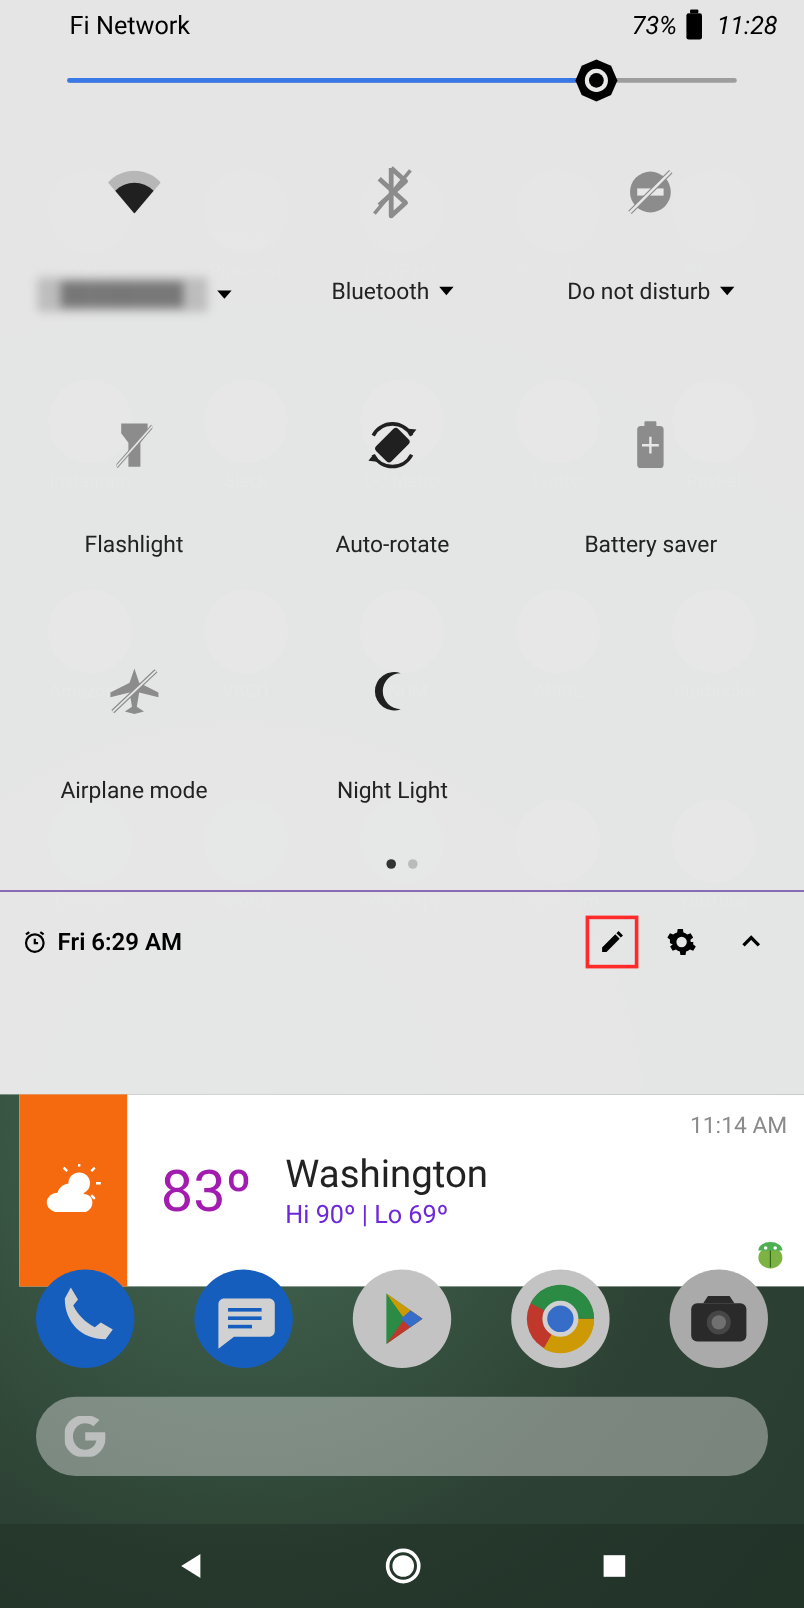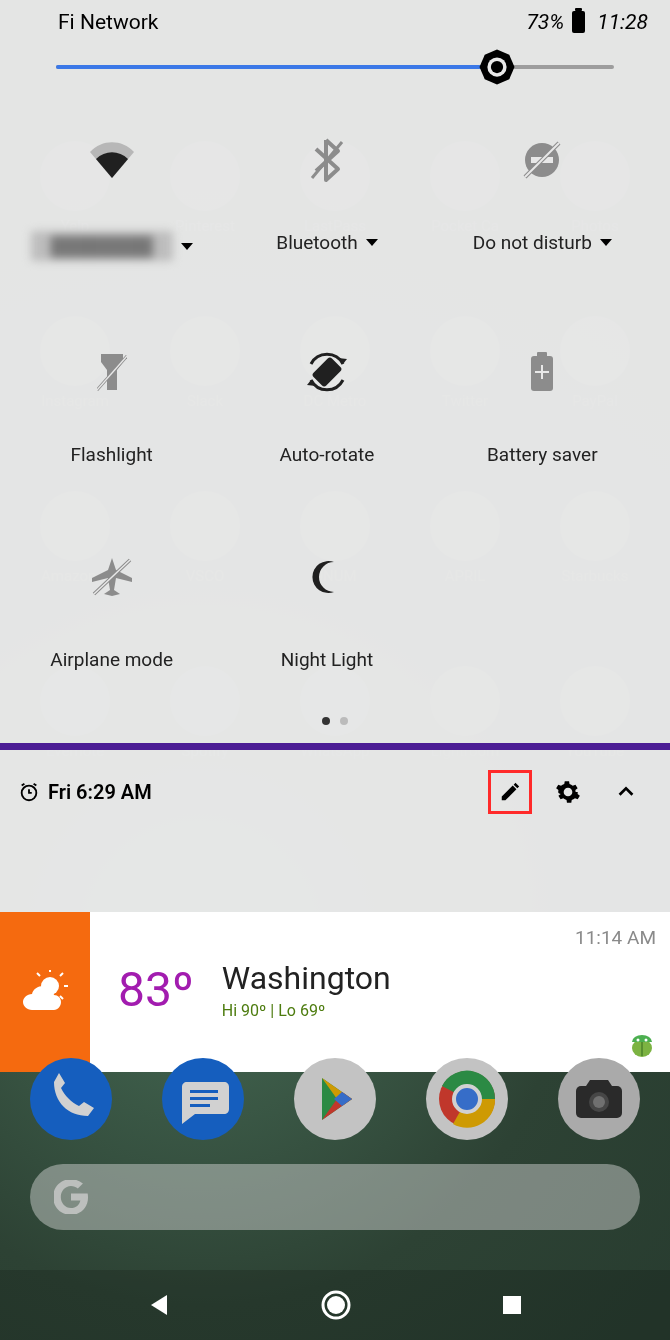--- a/index.html
+++ b/index.html
@@ -80,21 +80,21 @@
   .blur-label{
     font-size:18px; color:#777; filter:blur(4px);
     background:#bdbdbd; padding:4px 20px; border-radius:3px;
   }
 
   .pager { display:flex; justify-content:center; gap:10px; padding:6px 0 18px 0;}
   .dot { width:8px; height:8px; border-radius:50%; background:#bbb;}
   .dot.active{ background:#333;}
 
   .footer-row{
-    border-top:7px solid #4c1d95;
+    border-top:1px solid #4c1d95;
     display:flex; align-items:center; padding:20px 22px 24px 18px;
     gap:14px;
   }
   .footer-row .alarm { display:flex; align-items:center; gap:8px; font-weight:600; font-size:20px;}
   .spacer{flex:1;}
   .footer-btn{width:44px; height:44px; display:flex; align-items:center; justify-content:center;}
   .edit-highlight{border:3px solid #ff2a2a;}
 
   
   .weather {
@@ -102,21 +102,21 @@
     display:flex; background:#fff;
   }
   .weather .orange{
     width:90px; background:#f56a0f; display:flex; align-items:center; justify-content:center;
   }
   .weather .body{ flex:1; padding:14px 14px 22px 28px;}
   .weather .time{ text-align:right; color:#8a8a8a; font-size:19px; margin-bottom:10px;}
   .weather .main { display:flex; align-items:center; gap:28px;}
   .weather .temp { font-size:48px; color:#a21caf; font-weight:400;}
   .weather .city { font-size:32px; color:#222; margin-bottom:4px;}
-  .weather .hilo { font-size:16px; color:#4d7c0f;}
+  .weather .hilo { font-size:21px; color:#6d28d9;}
   .bug{ position:absolute; right:14px; bottom:12px; }
 
   
   .dock {
     position:absolute; left:0; right:0; display:flex; flex-direction:column; align-items:center;
     gap:24px; padding:0 30px;
   }
   .dock-row{ display:flex; justify-content:space-between; width:100%;}
   .app-ic{ width:82px; height:82px; border-radius:50%; position:relative; filter:brightness(0.82);}
   .search-pill{
@@ -387,21 +387,21 @@
       </svg>
     </div>
     <div class="footer-btn">
       <svg width="22" height="22" viewBox="0 0 24 24">
         <path d="M5 15 L12 8 L19 15" stroke="#000" stroke-width="3" fill="none"></path>
       </svg>
     </div>
   </div>
 </div>
 
-<div class="weather" style="top:912px; height:160px;">
+<div class="weather" style="top:912px; height:160px;margin-left:16px;">
   <div class="orange">
     <svg width="50" height="44" viewBox="0 0 50 44">
       <circle cx="30" cy="16" r="9" fill="#fff"></circle>
       <g stroke="#fff" stroke-width="2">
         <line x1="30" y1="2" x2="30" y2="-2"></line>
           <line x1="44" y1="16" x2="48" y2="16"></line>
         <line x1="40" y1="6" x2="43" y2="3"></line>
           <line x1="20" y1="6" x2="17" y2="3"></line>
         <line x1="40" y1="26" x2="43" y2="29"></line>
       </g>

